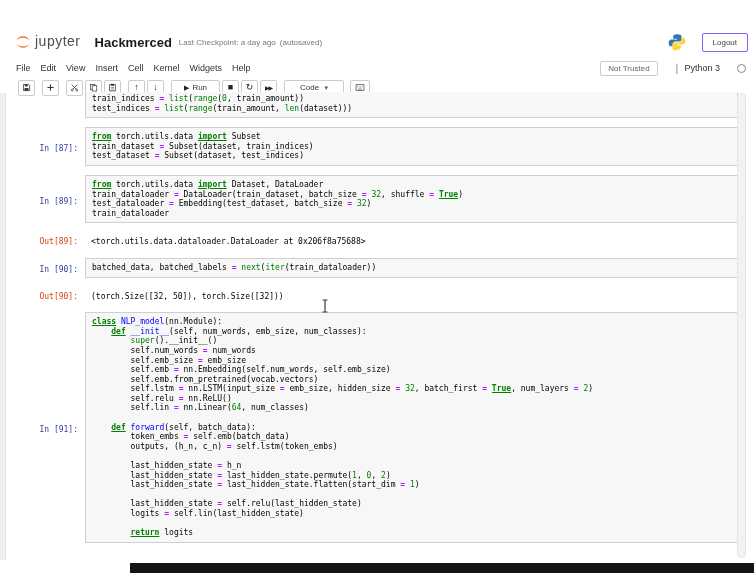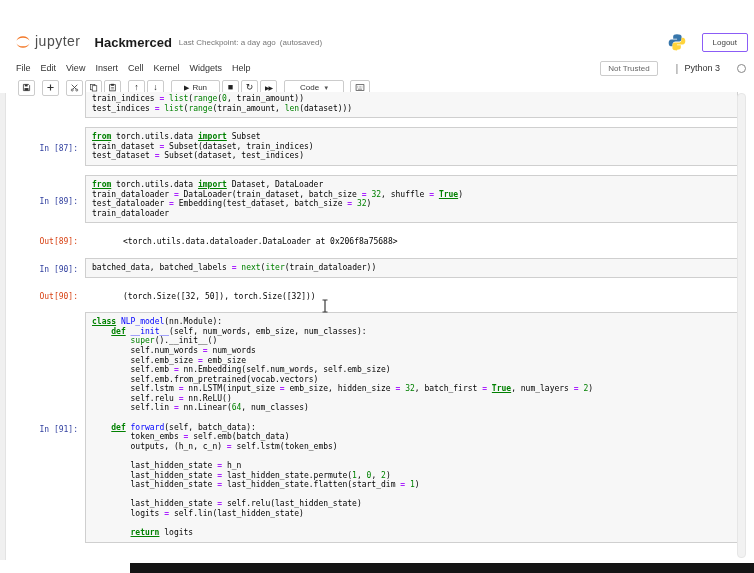--- a/index.html
+++ b/index.html
@@ -60,21 +60,21 @@
   .prompt.out { color:#d84315; }
   .input-area { flex:1; background:#f7f7f7; border:1px solid #cfcfcf;
                 padding:4px 6px; font-family:"DejaVu Sans Mono", monospace;
                 font-size:8px; line-height:9.6px; cursor:text; }
   .cell.clipped { margin-top:0; }
   .cell.clipped .input-area { border-top:none; padding-top:2px; }
   .cell.clipped .prompt { padding-top:2px; }
   .line { white-space:pre; min-height:9.6px; }
   .output-area { flex:1; font-family:"DejaVu Sans Mono", monospace; font-size:8px;
                  line-height:9.6px; padding:5px 6px 0 6px; color:#000; white-space:pre; }
-  .cell.output { margin-bottom:11px;gap:32px; }
+  .cell.output { margin-bottom:11px; }
 
   .tk-k { color:#008000; font-weight:bold;text-decoration:underline; }
   .tk-b { color:#008000; }
   .tk-d { color:#0000ff; }
   .tk-n { color:#008000; }
   .tk-o { color:#aa22ff; font-weight:bold; }
   .tk-v { color:#000; }
 
   
   .left-edge { position:absolute; left:0; top:93px; width:6px; height:467px;

